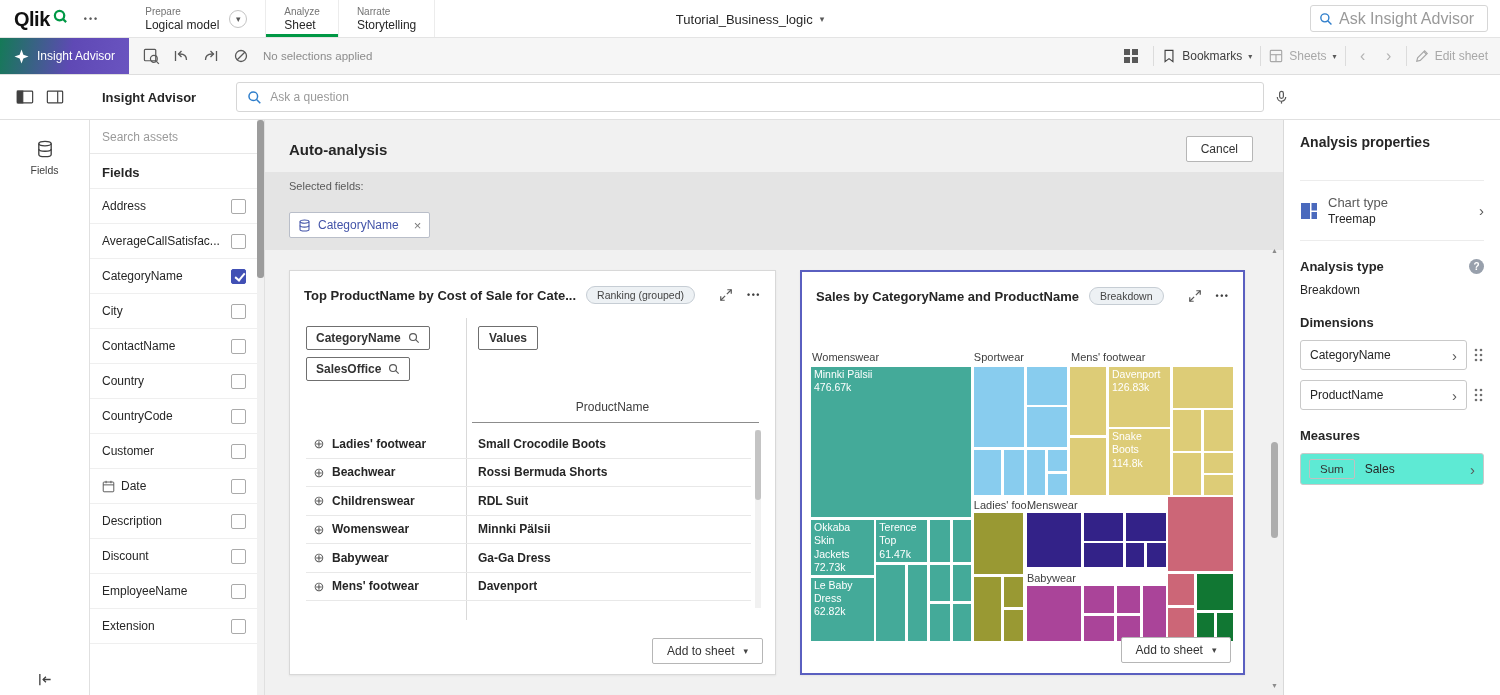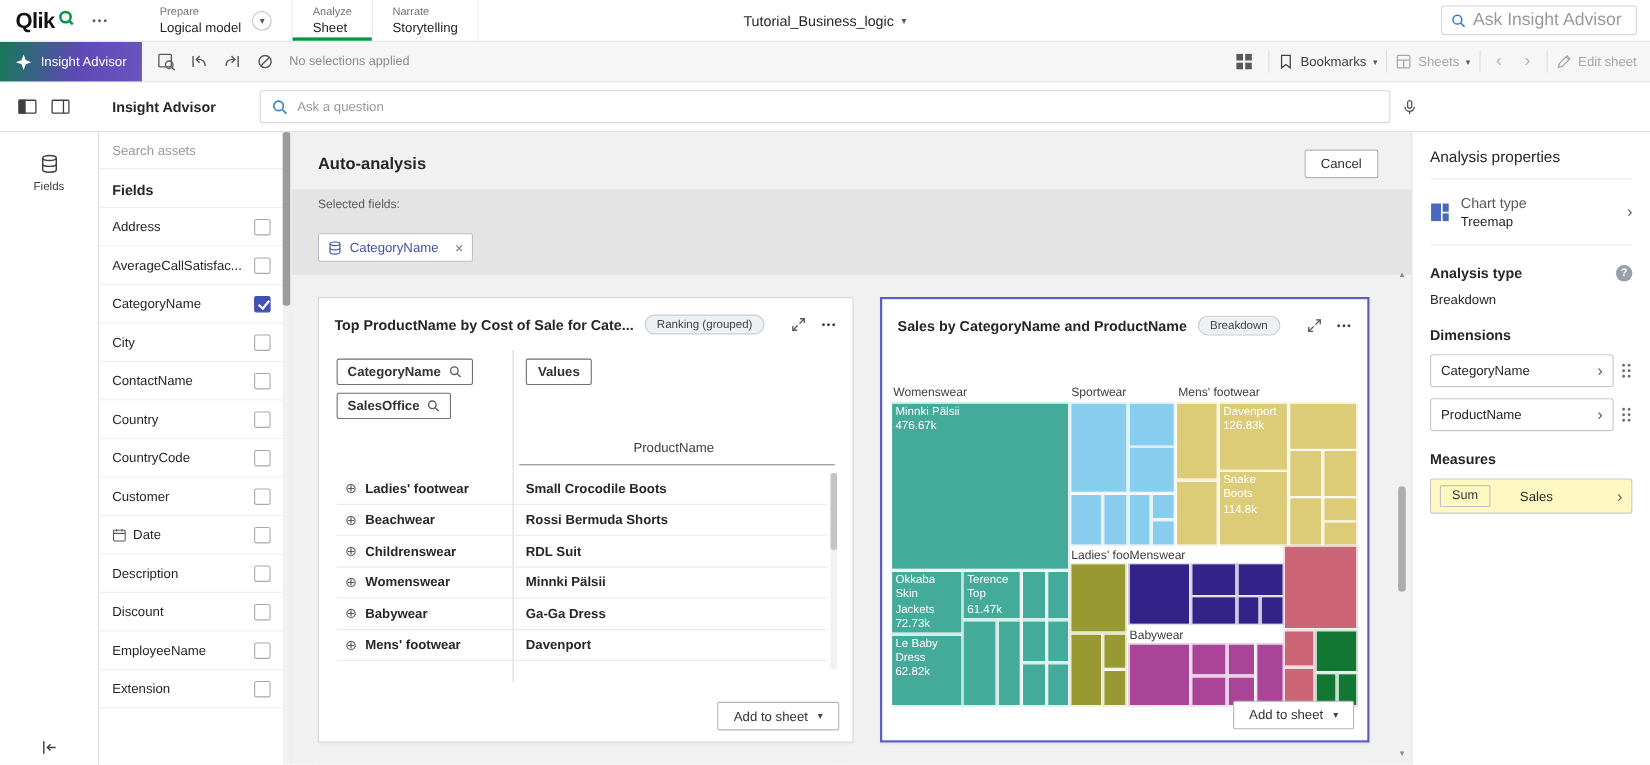--- a/index.html
+++ b/index.html
@@ -115,32 +115,32 @@
   .tm-cell{position:absolute;border:1px solid #fff;overflow:hidden;padding:1px 3px;cursor:pointer}
   .tm-lab{font-size:10.5px;line-height:1.25;color:#fff}
 
   
   .vscroll{position:absolute;right:4px;top:126px;bottom:4px;width:9px}
   .varrow{display:block;text-align:center;font-size:7px;color:#8c8c8c;line-height:10px}
   .vthumb{position:absolute;top:196px;left:1px;width:7px;height:96px;background:#adadad;border-radius:4px}
 
   
   .props{width:217px;border-left:1px solid #d9d9d9;background:#fff;padding:14px 16px;font-size:12px}
-  .ptitle{font-size:14px;font-weight:normal;padding-bottom:12px;border-bottom:1px solid #ececec}
+  .ptitle{font-size:14px;font-weight:bold;padding-bottom:30px;border-bottom:1px solid #ececec}
   .ctype{display:flex;align-items:center;gap:10px;padding:14px 0;border-bottom:1px solid #ececec}
   .ctype .lines{display:flex;flex-direction:column;gap:2px}
   .ctype .l1{font-size:13px;color:#595959}
   .ctype .l2{font-size:12px;color:#262626}
   .chev{margin-left:auto;color:#595959;font-size:15px;line-height:1}
   .sechead{display:flex;align-items:center;font-size:13px;font-weight:bold;margin-top:18px}
   .qmark{margin-left:auto;width:15px;height:15px;border-radius:50%;background:#98a0ac;color:#fff;font-size:10px;display:flex;align-items:center;justify-content:center}
   .pval{margin-top:9px;font-size:12px;color:#262626}
   .dimrow{display:flex;align-items:center;gap:6px;margin-top:10px}
   .dimbox{flex:1;height:30px;border:1px solid #c9c9c9;border-radius:3px;background:#fff;display:flex;align-items:center;padding:0 9px;font-size:12px;cursor:pointer}
-  .measbox{flex:1;height:32px;border:1px solid #c9c9c9;border-radius:3px;background:#fef9c3;display:flex;align-items:center;padding:0 8px;gap:27px;cursor:pointer}
+  .measbox{flex:1;height:32px;border:1px solid #c9c9c9;border-radius:3px;background:#5eead4;display:flex;align-items:center;padding:0 8px;gap:10px;cursor:pointer}
   .sumseg{border:1px solid #c0c0c0;border-radius:2px;padding:3px 10px;font-size:11.5px;color:#333}
   .grip{color:#707070}
 </style>
 </head>
 <body>
 
 <div>
 
   <header class="topbar">
     <div class="logo">

